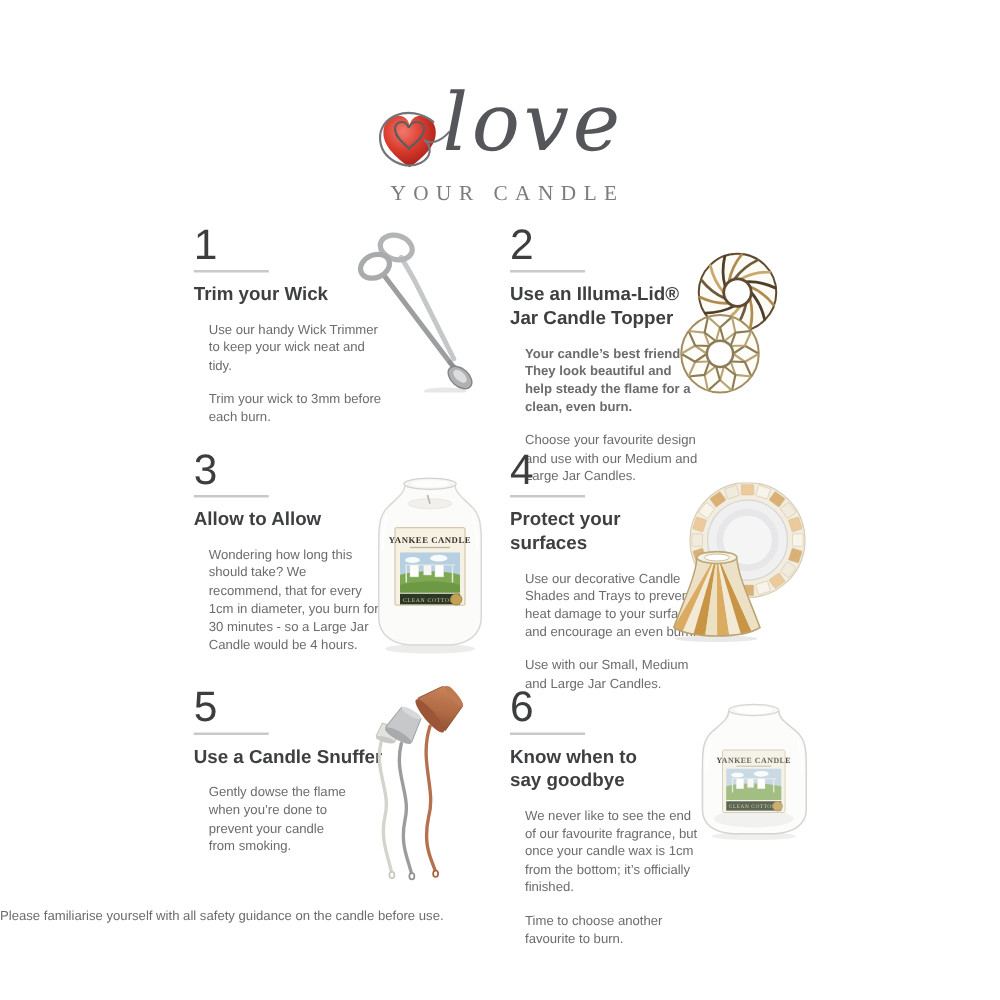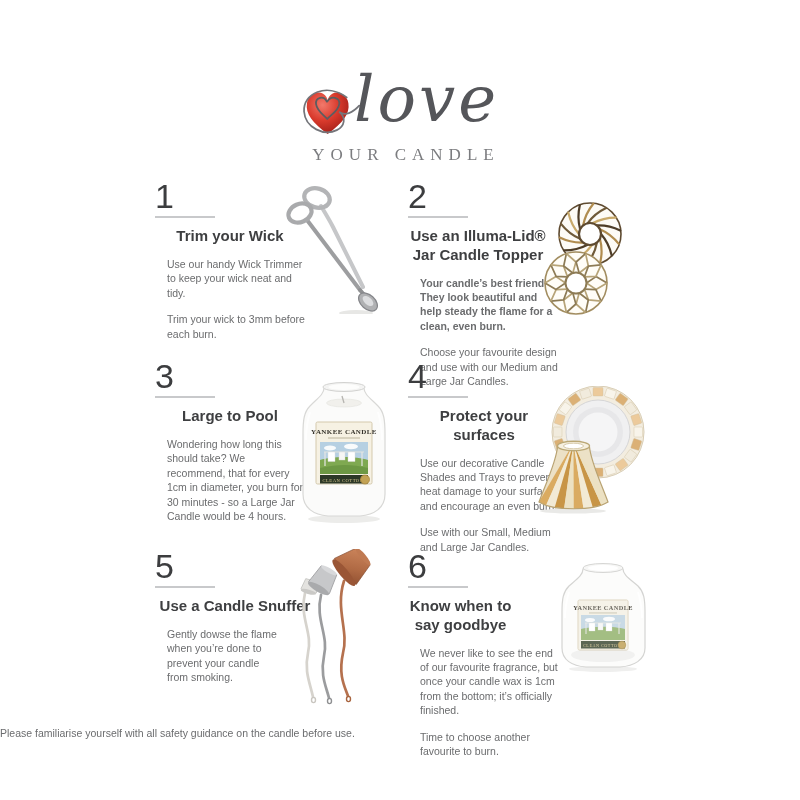--- a/index.html
+++ b/index.html
@@ -10,21 +10,21 @@
   .heart-svg{position:absolute;left:297px;top:79px;width:63px;height:65px;}
   .brand-script{position:absolute;left:354px;top:64px;font-family:"DejaVu Serif","Liberation Serif",serif;
         font-style:italic;font-size:64px;line-height:1.1;color:#55565a;letter-spacing:3px;}
   .brand-subtitle{position:absolute;left:0;top:145px;width:812px;text-align:center;
         font-family:"Liberation Serif","DejaVu Serif",serif;font-size:17px;letter-spacing:6px;color:#7b7c7f;}
 
   
   .cell{position:absolute;}
   .num{font-size:34px;font-weight:300;color:#3c3d3f;line-height:0.78;}
   .rule{width:60px;height:2.5px;background:#c8c9cb;margin:6px 0 9px 0;}
-  .cell h2{font-size:15px;font-weight:bold;color:#3e3f41;margin:0 0 11px 0;line-height:1.25;text-align:center;}
+  .cell h2{font-size:15px;font-weight:bold;color:#3e3f41;margin:0 0 11px 0;line-height:1.25;}
   .cell p{font-size:10.5px;line-height:1.38;margin:0 0 12px 12px;color:#6b6c6e;}
 
   .fig{position:absolute;}
   .fig svg{display:block;width:100%;height:100%;}
 
   .footer-note{position:absolute;left:0;top:727px;width:800px;text-align:left;
         font-size:10.5px;color:#6b6c6e;}
 
   .jar-brand{font-family:"Liberation Serif","DejaVu Serif",serif;font-weight:bold;letter-spacing:0.4px;}
   .jar-scent{font-family:"Liberation Serif","DejaVu Serif",serif;letter-spacing:0.5px;}
@@ -127,21 +127,21 @@
             <path d="M8.5,-6.2 L19.9,-6.6 L25.1,-18.2" fill="none" stroke="#b7a478" stroke-width="1.7" stroke-linejoin="round"></path>
           </g>
         <circle r="10.5" fill="#ffffff" stroke="#8d7b55" stroke-width="2"></circle>
       </g>
     </svg>
   </div>
 
   <section class="cell" style="left:155px;top:363px;width:150px;">
     <div class="num">3</div>
     <div class="rule"></div>
-    <h2>Large to Pool</h2>
+    <h2>Allow to Allow</h2>
     <p style="max-width:145px;">Wondering how long this should take? We recommend, that for every 1cm in diameter, you burn for 30 minutes - so a Large Jar Candle would be 4 hours.</p>
   </section>
 
   <div class="fig" style="left:298px;top:378px;width:92px;height:146px;">
     <svg viewBox="0 0 92 146">
       <ellipse cx="46" cy="141" rx="36" ry="4" fill="#ececea"></ellipse>
       <path d="M26,10 C26,16 20,20 12,28 C6,34 5,42 5,56 L5,116 C5,130 16,137 30,138 L62,138
                C76,137 87,130 87,116 L87,56 C87,42 86,34 80,28 C72,20 66,16 66,10 Z" fill="#fbfbfa" stroke="#d8d8d6" stroke-width="1.2"></path>
       <ellipse cx="46" cy="9" rx="21" ry="4.5" fill="#f4f4f3" stroke="#d2d2d0" stroke-width="1"></ellipse>
       <ellipse cx="46" cy="9" rx="15.5" ry="3" fill="#fdfdfc"></ellipse>

